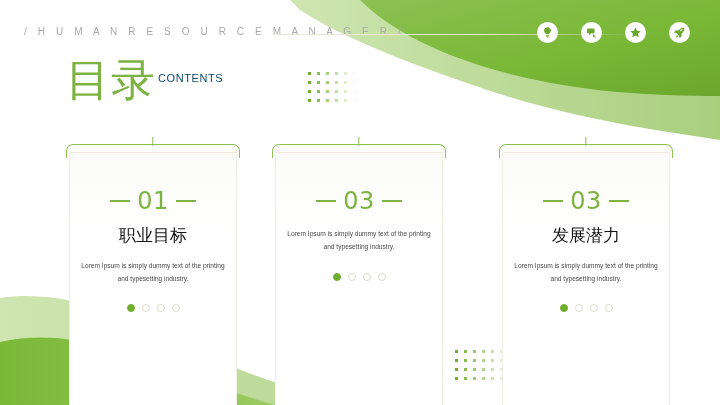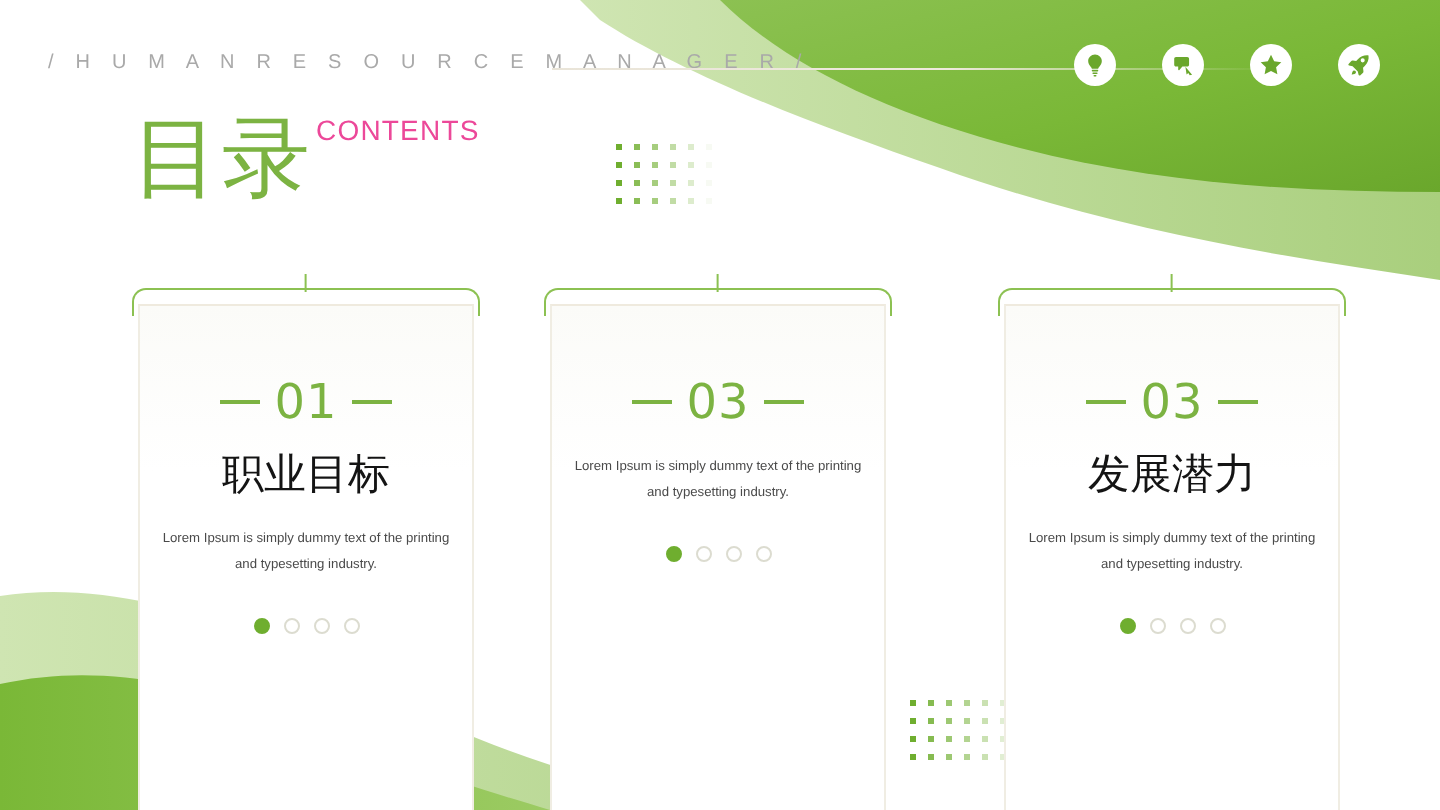--- a/index.html
+++ b/index.html
@@ -46,34 +46,34 @@
     height: 1px;
     background: linear-gradient(to right, #e9e4d8 0%, #efeadd 55%, rgba(239,234,221,0) 100%);
   }
 
   
   .title-wrap {
     position: absolute;
     left: 66px;
     top: 58px;
     display: flex;
-    align-items: flex-start;
+    align-items: center;
   }
   .title-cn {
     font-size: 44px;
     line-height: 1;
     color: #7cb342;
     font-weight: 400;
     letter-spacing: 1px;
     font-family: "DejaVu Sans", "Liberation Sans", sans-serif;
   }
   .title-en {
-    font-size: 14px;
+    font-size: 11px;
     line-height: 1;
-    color: #ec4899;
+    color: #0c4a6e;
     letter-spacing: 0.6px;
     margin-left: 2px;
     padding-bottom: 3px;
     font-weight: 400;
   }
 
   
   .dotgrid {
     position: absolute;
     display: grid;
@@ -174,21 +174,21 @@
     line-height: 1;
     color: #7cb342;
     font-weight: 400;
     letter-spacing: 0.5px;
     font-family: "DejaVu Sans", "Liberation Sans", sans-serif;
   }
 
   .card-title {
     margin-top: 13px;
     text-align: center;
-    font-size: 21px;
+    font-size: 17px;
     line-height: 1.1;
     color: #141414;
     font-weight: 400;
     letter-spacing: 0px;
     white-space: nowrap;
     font-family: "DejaVu Sans", "Liberation Sans", sans-serif;
   }
   .card-slot.s2 .card-title { font-size: 23.5px; letter-spacing: -0.6px; }
 
   .card-desc {

